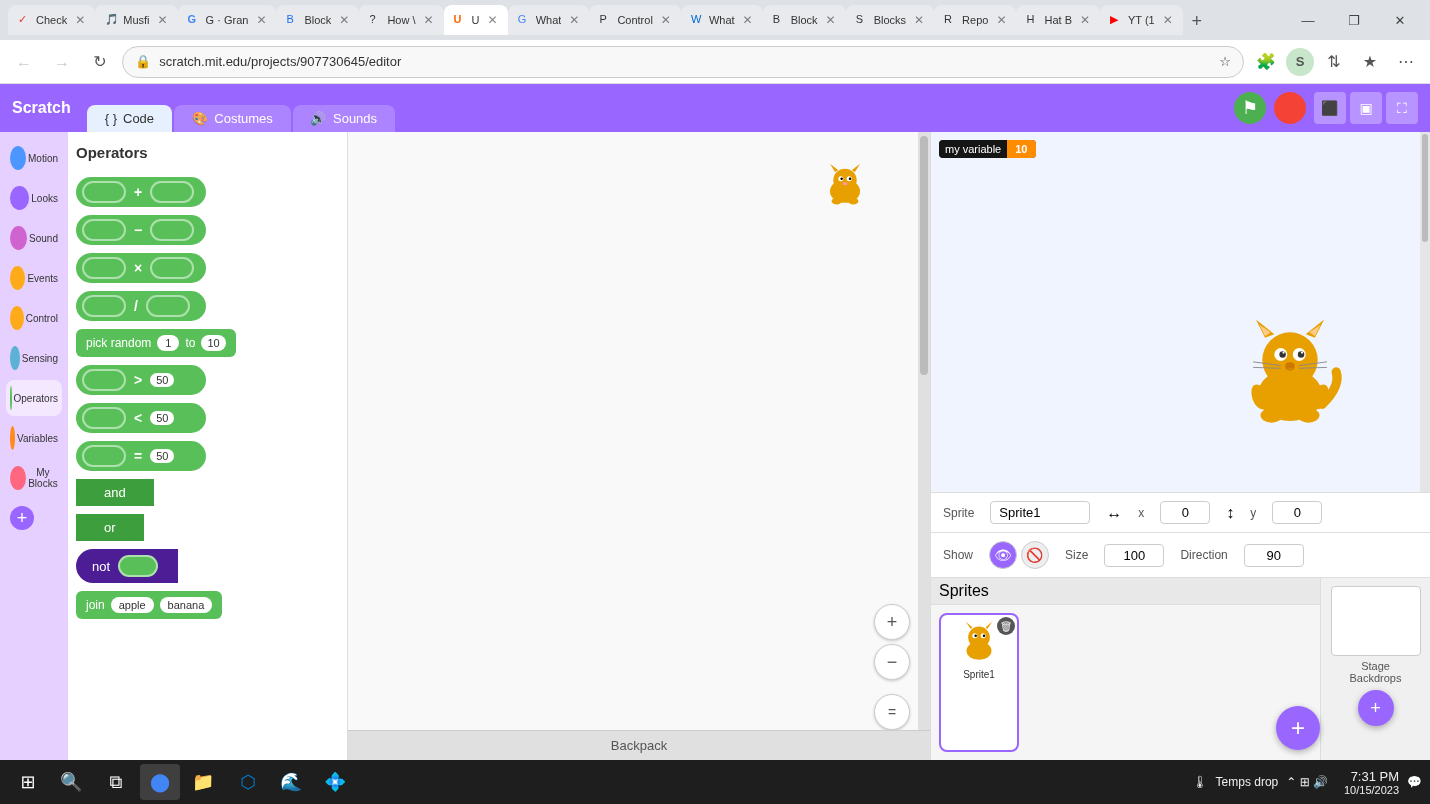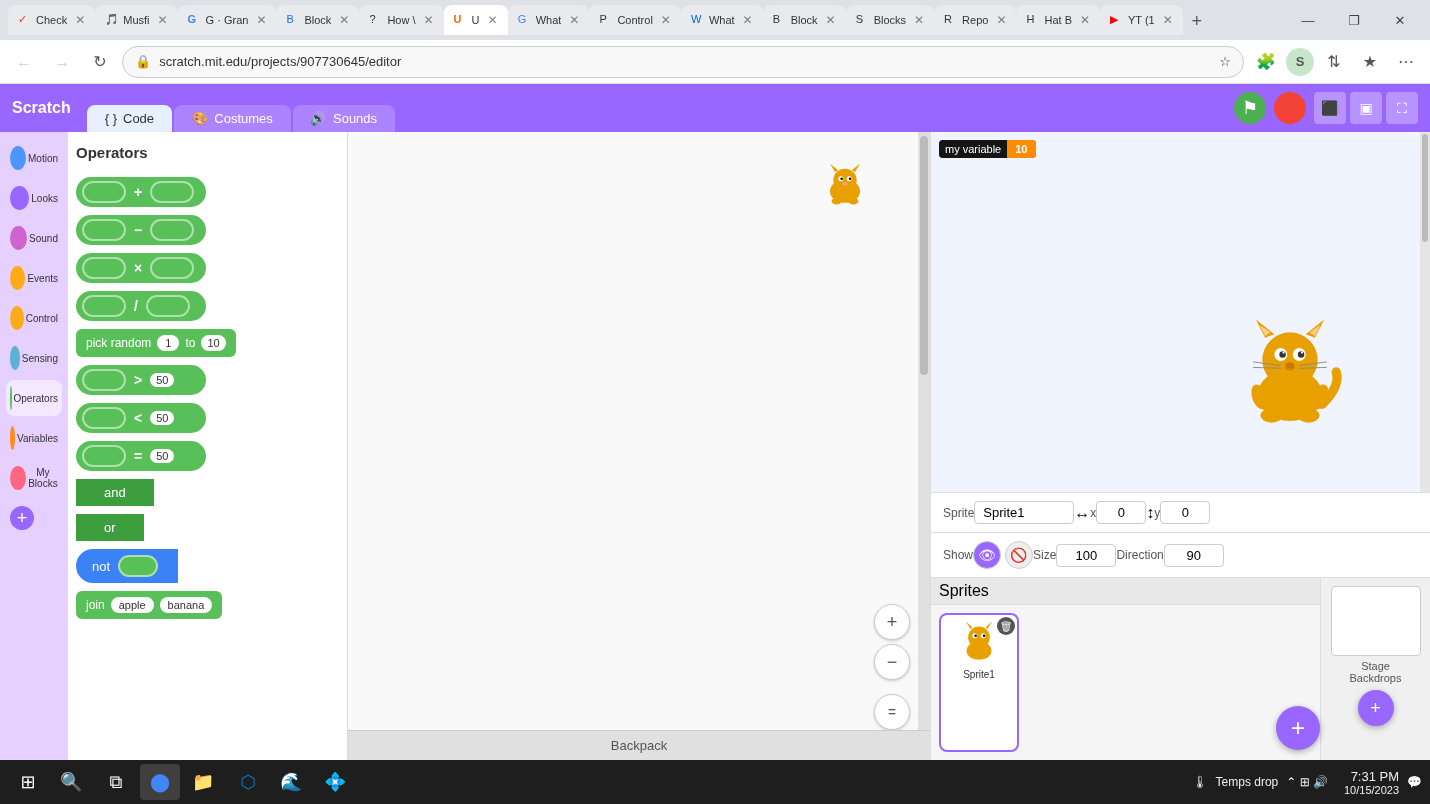--- a/index.html
+++ b/index.html
@@ -407,21 +407,21 @@
       height: 100px;
     }
 
     
     .sprite-info-bar {
       background: #fff;
       border-top: 1px solid #ddd;
       padding: 8px 12px;
       display: flex;
       align-items: center;
-      gap: 0;
+      gap: 16px;
     }
 
     .sprite-label {
       font-size: 12px;
       color: #555;
     }
 
     .sprite-input {
       border: 1px solid #ccc;
       border-radius: 4px;
@@ -984,21 +984,21 @@
 
         <div class="block-row">
           <div style="display:inline-flex;align-items:center;background:#3d9e3d;padding:6px 20px;color:white;font-size:13px;cursor:pointer;position:relative;">
             <div style="position:absolute;left:0;top:0;bottom:0;width:16px;background:#3d9e3d;clip-path:polygon(0 50%,100% 0,100% 100%);"></div>
             <span style="margin:0 8px;">or</span>
             <div style="position:absolute;right:0;top:0;bottom:0;width:16px;background:#3d9e3d;clip-path:polygon(0 0,0 100%,100% 50%);"></div>
           </div>
         </div>
 
         <div class="block-row">
-          <div style="display:inline-flex;align-items:center;background:#3b82f6;padding:6px 20px 6px 16px;color:white;font-size:13px;cursor:pointer;border-radius:20px 0 0 20px;position:relative;">
+          <div style="display:inline-flex;align-items:center;background:#4c1d95;padding:6px 20px 6px 16px;color:white;font-size:13px;cursor:pointer;border-radius:20px 0 0 20px;position:relative;">
             <span>not</span>
             <div style="width:40px;height:22px;background:#59c059;border-radius:12px;border:2px solid rgba(255,255,255,0.5);margin-left:8px;"></div>
           </div>
         </div>
 
         <div class="block-row">
           <div class="join-block">
             <span>join</span>
             <span class="block-input-oval">apple</span>
             <span class="block-input-oval">banana</span>

